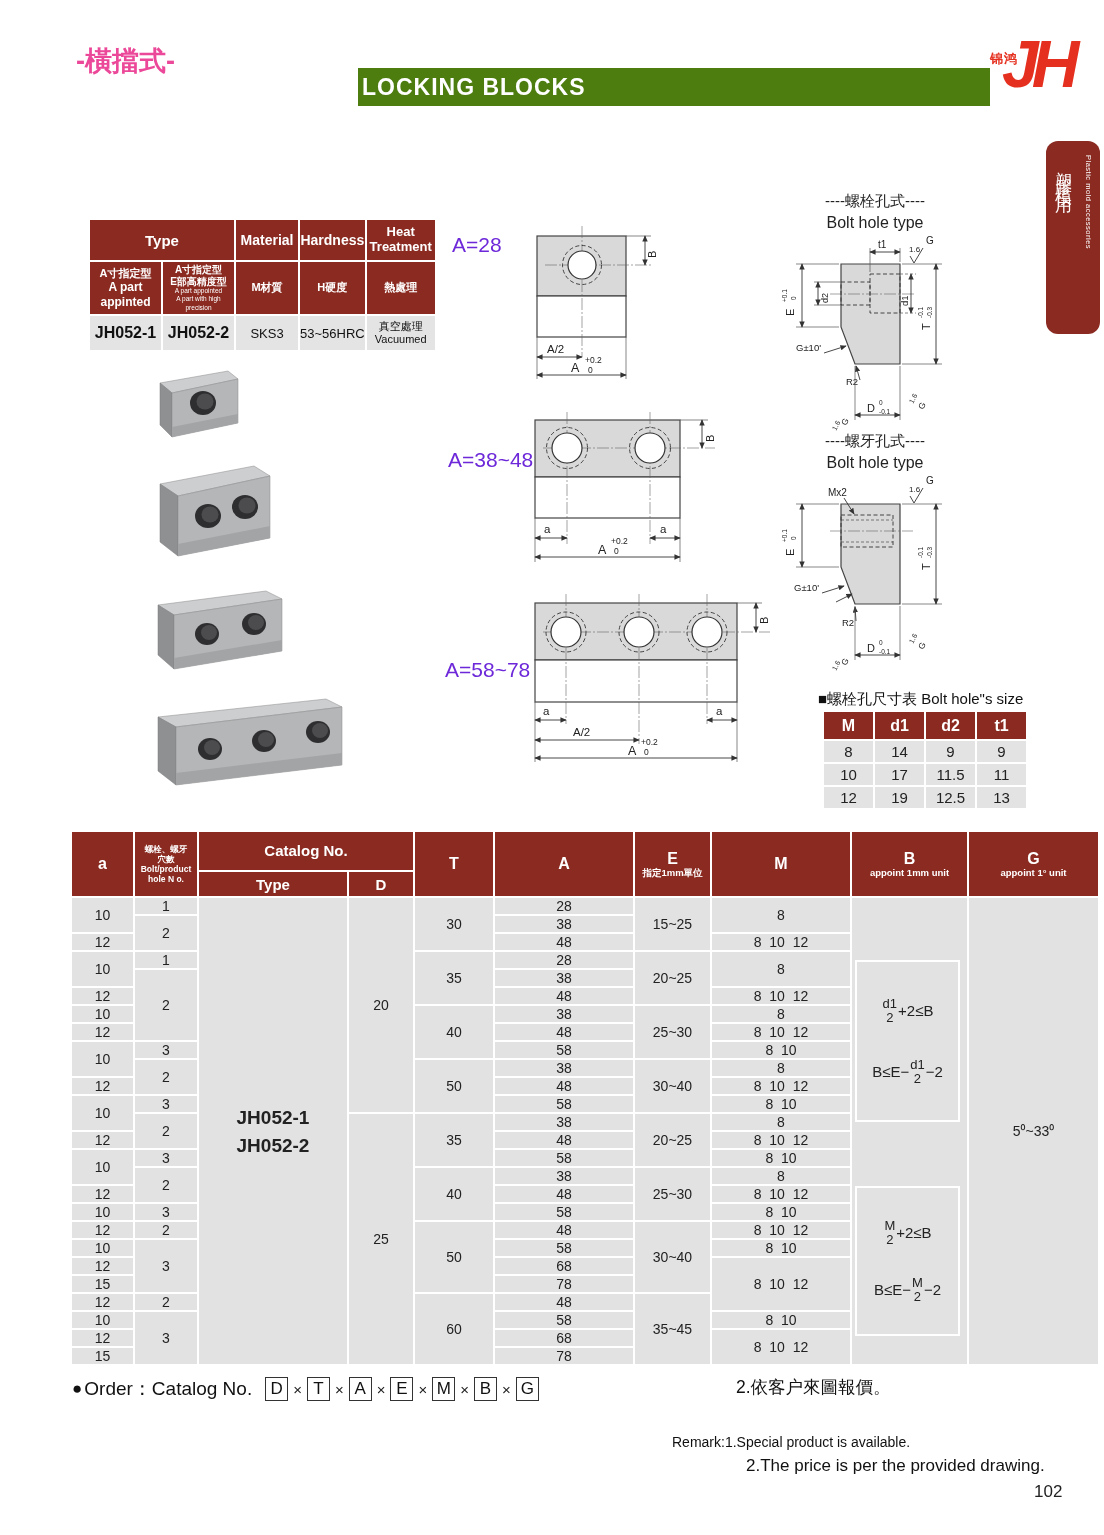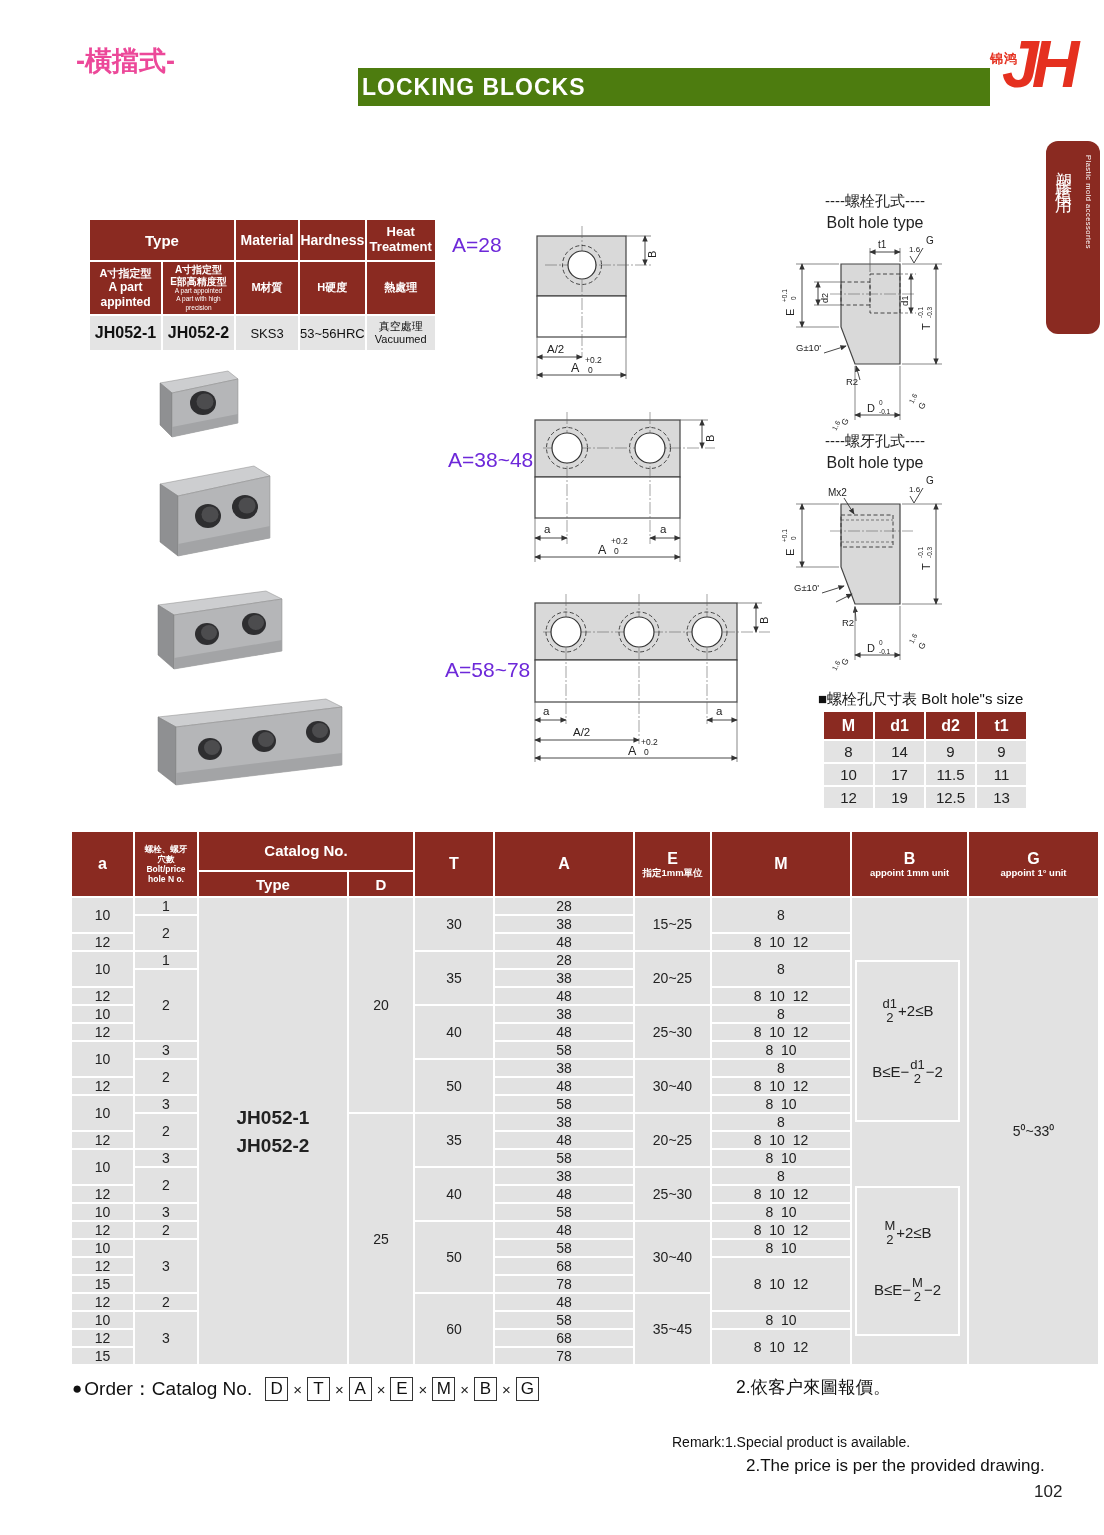--- a/index.html
+++ b/index.html
@@ -463,21 +463,21 @@
       <col style="width:140px">
     <col style="width:117px">
       <col style="width:131px">
   </colgroup>
   <thead>
     <tr class="h1">
       <th rowspan="2" class="hb">a</th>
       <th rowspan="2">
         <div class="hxs">螺栓、螺牙</div>
         <div class="hxs">穴數</div>
-        <div class="hxs">Bolt/price</div>
+        <div class="hxs">Bolt/product</div>
         <div class="hxs">hole N o.</div>
       </th>
       <th colspan="2" class="hb" style="font-size:15px">Catalog No.</th>
       <th rowspan="2" class="hb">T</th>
       <th rowspan="2" class="hb">A</th>
       <th rowspan="2">
         <div class="hb">E</div>
         <div class="hs">指定1mm單位</div>
       </th>
       <th rowspan="2" class="hb">M</th>

